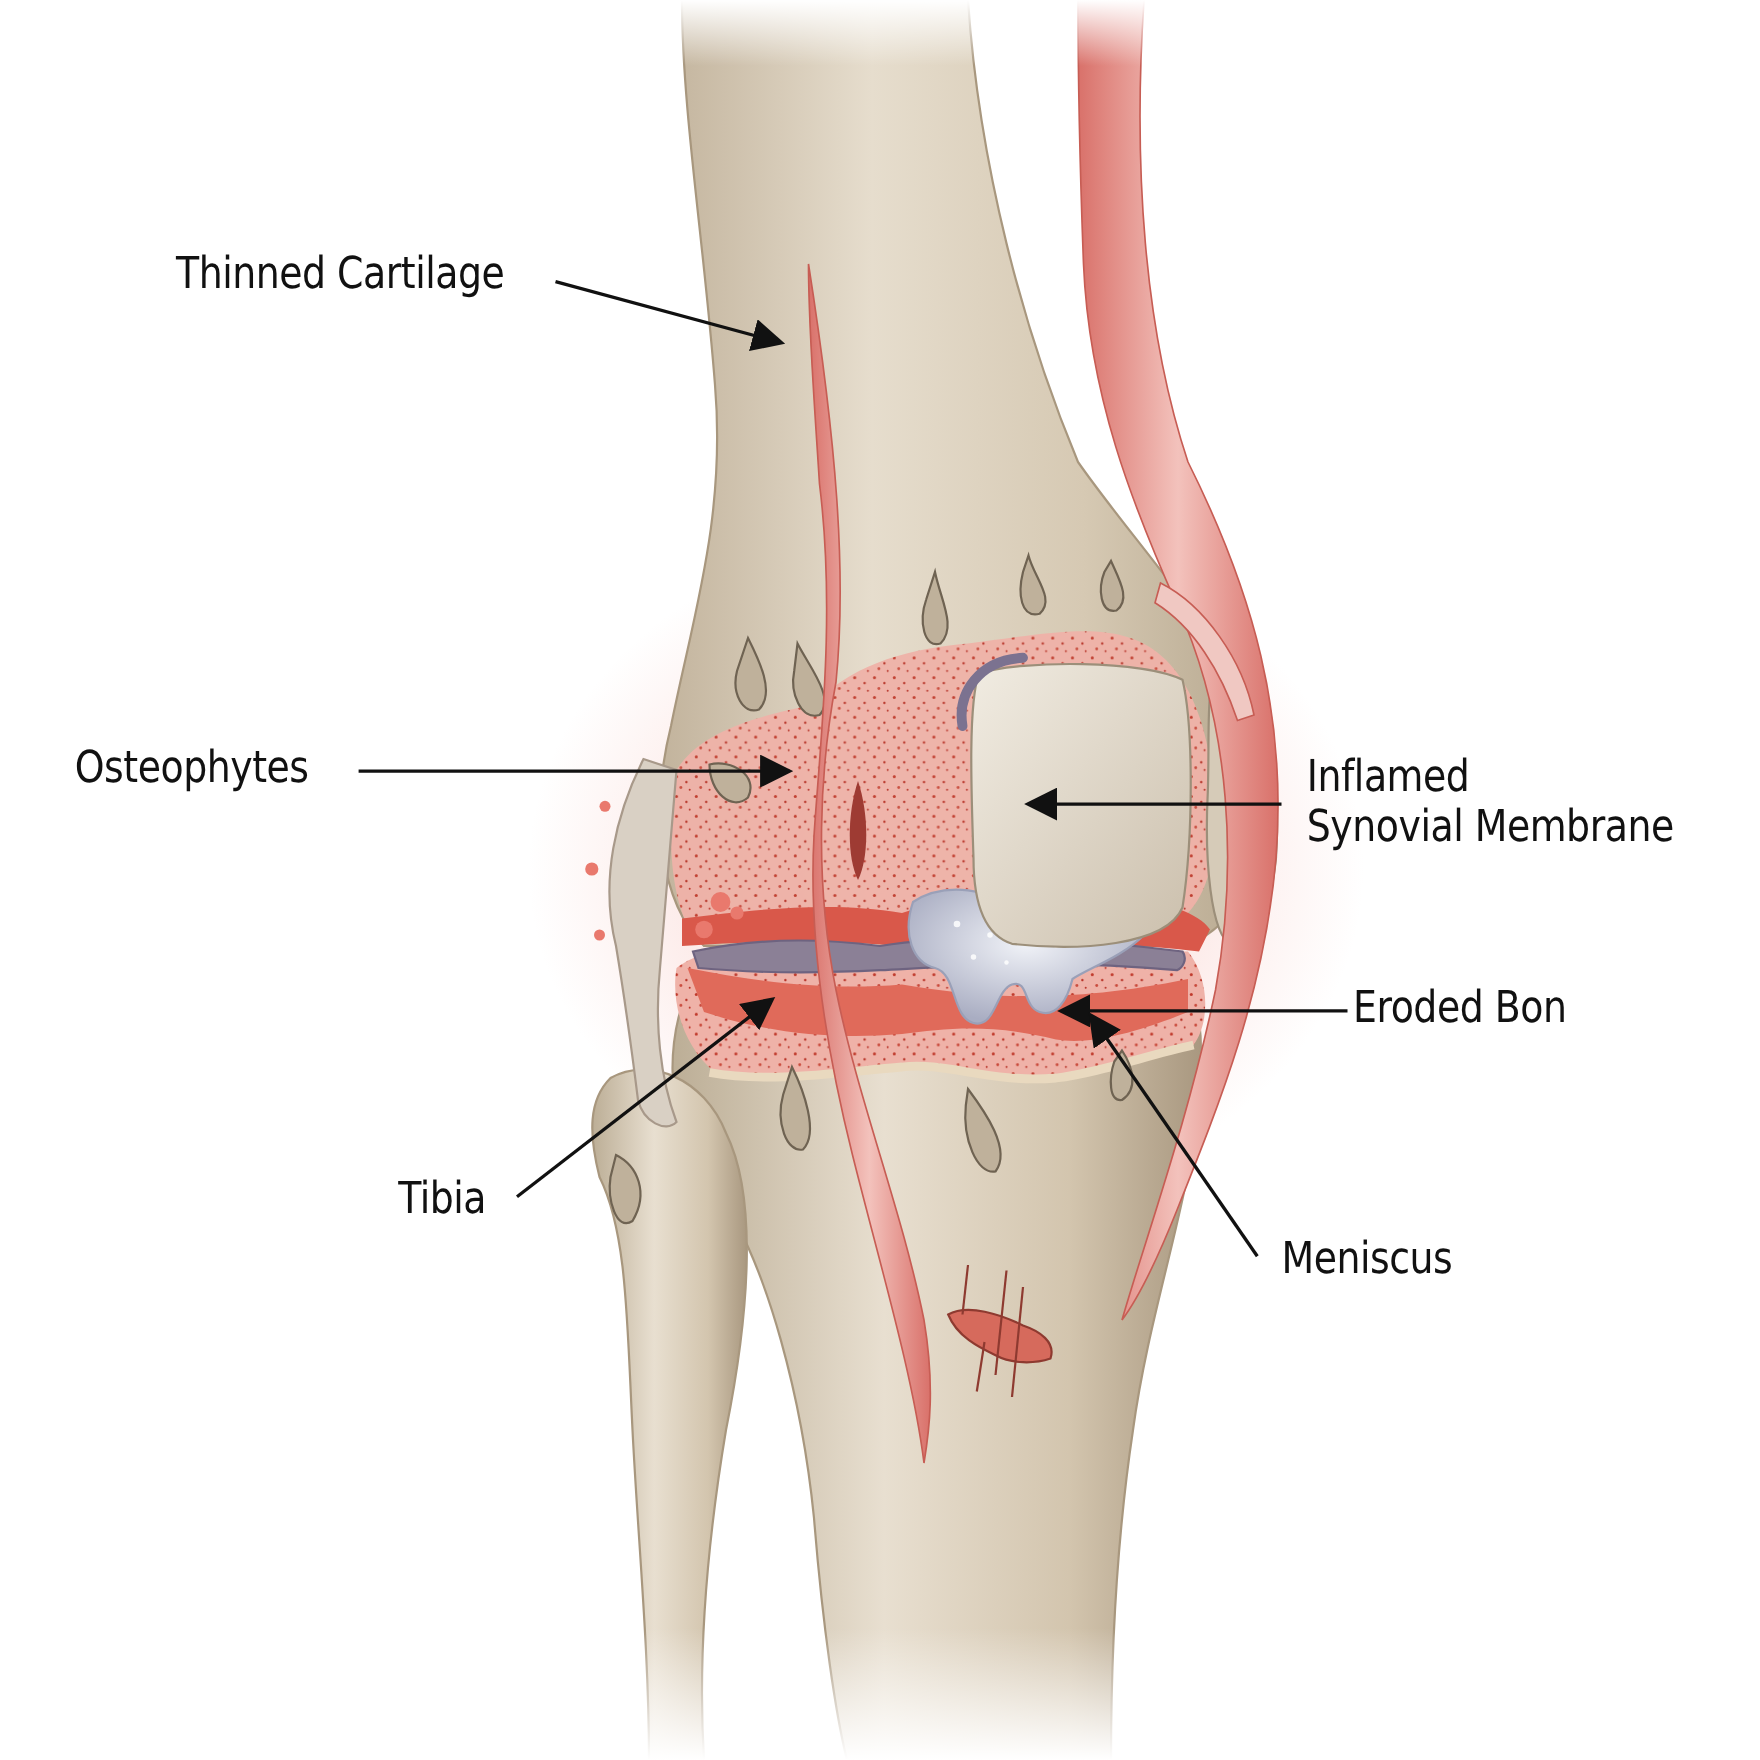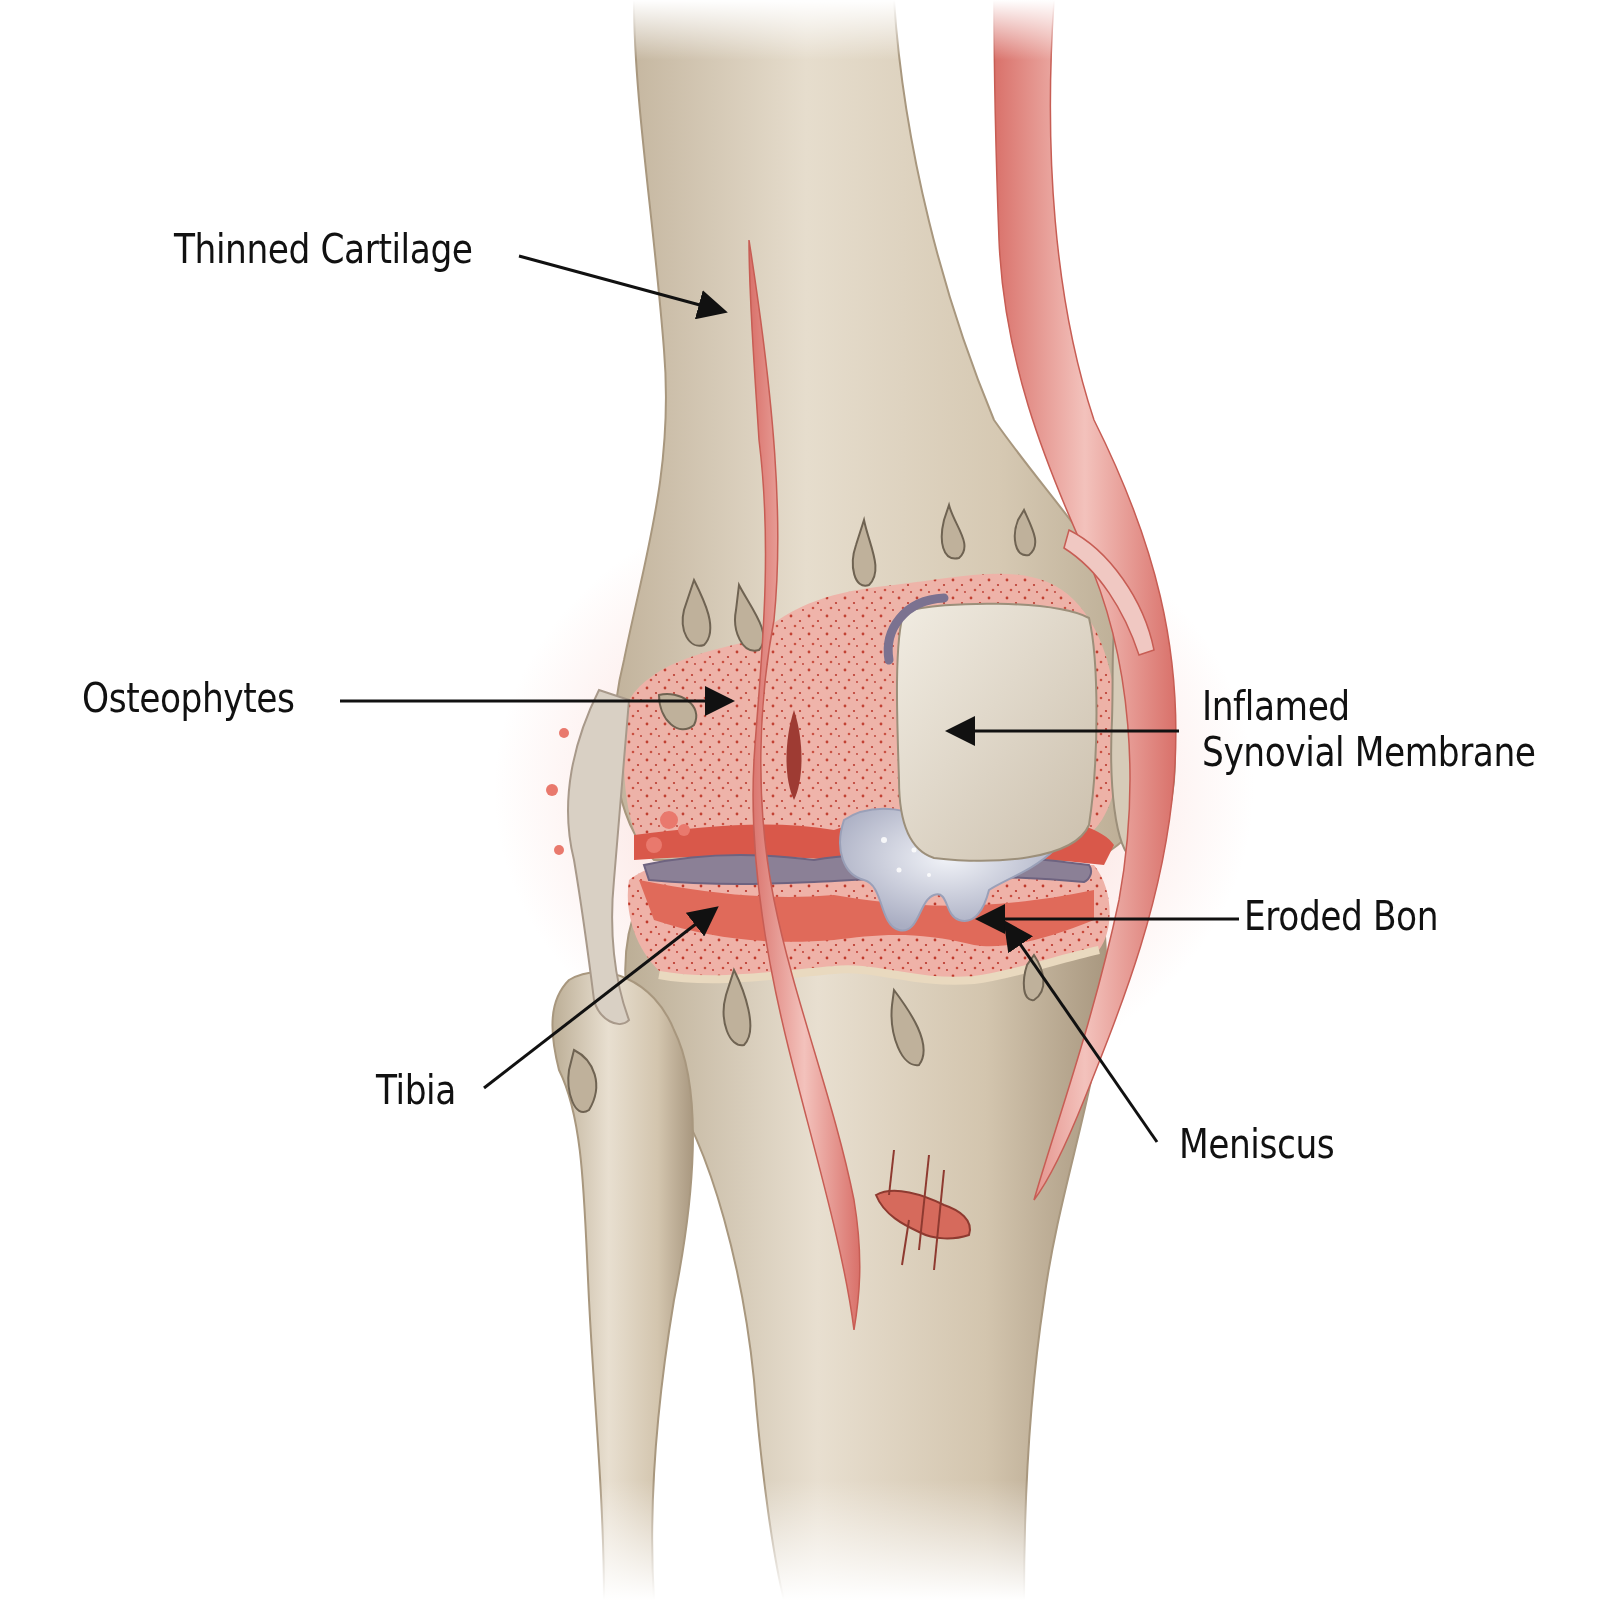--- a/index.html
+++ b/index.html
@@ -1,17 +1,17 @@
 <!DOCTYPE html>
 <html><head>
 <meta charset="utf-8">
 <style>
   html, body { margin: 0; padding: 0; background: #ffffff; }
   body { width: 1600px; height: 1600px; position: relative; overflow: hidden; font-family: "DejaVu Sans", sans-serif; }
-  #stage { position: absolute; left: 14px; top: 0; width: 1536px; height: 1600px; }
+  #stage { position: absolute; left: 0; top: 0; width: 1536px; height: 1600px; }
   .label {
     position: absolute;
     font-family: "DejaVu Sans", sans-serif;
     font-size: 40px;
     line-height: 46px;
     color: #111111;
     white-space: nowrap;
     letter-spacing: -0.5px;
     transform: scaleX(0.86);
     transform-origin: left top;

